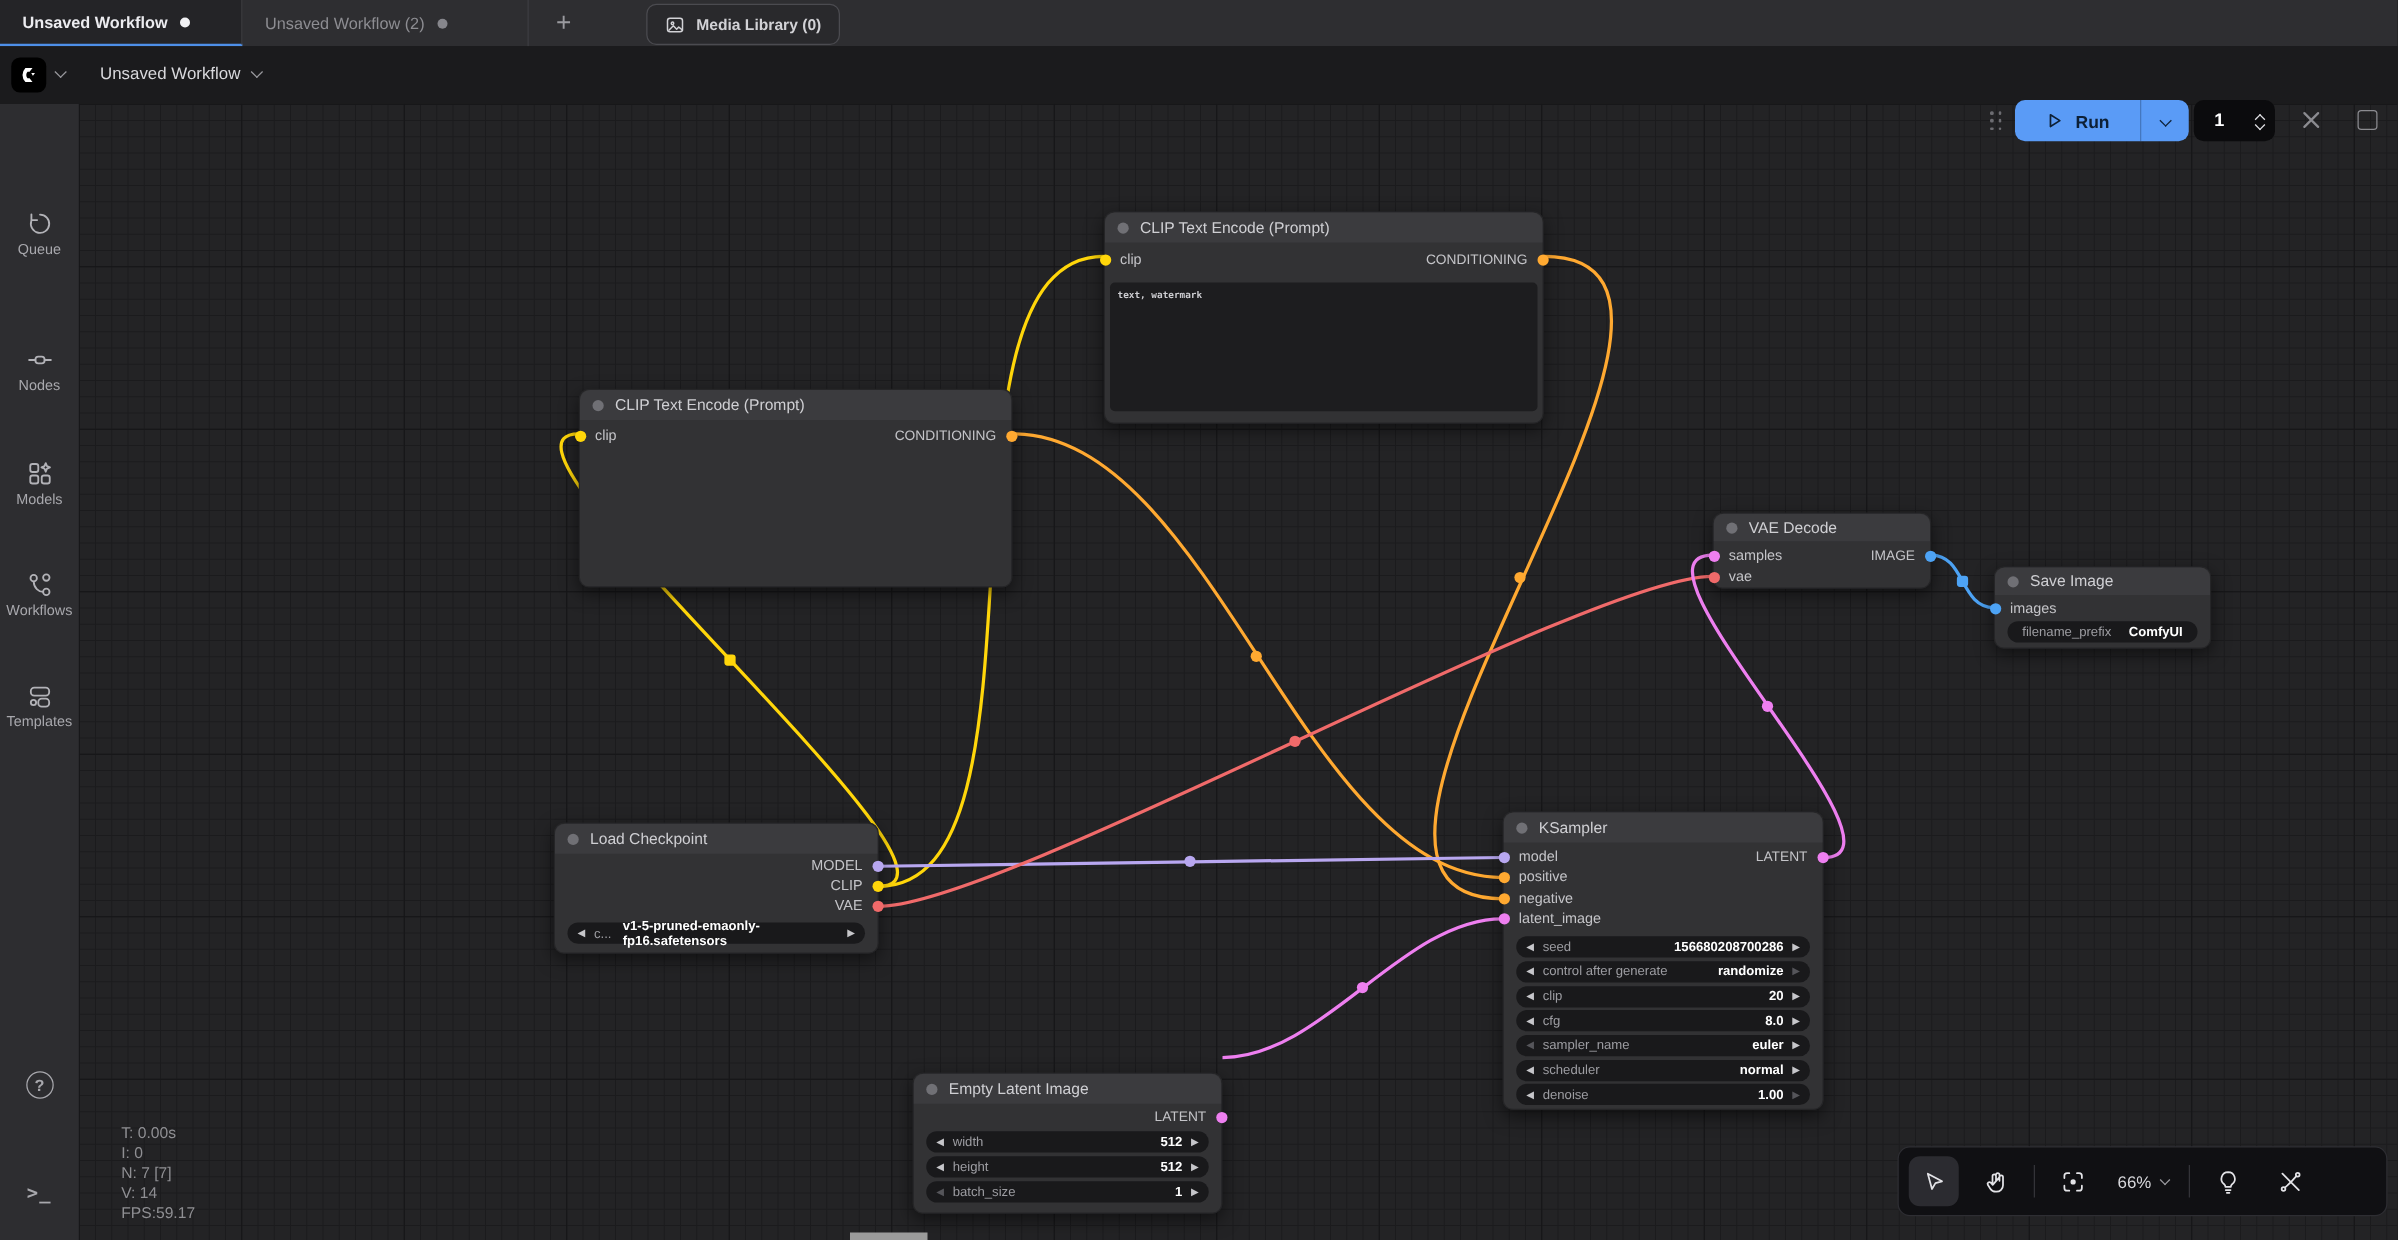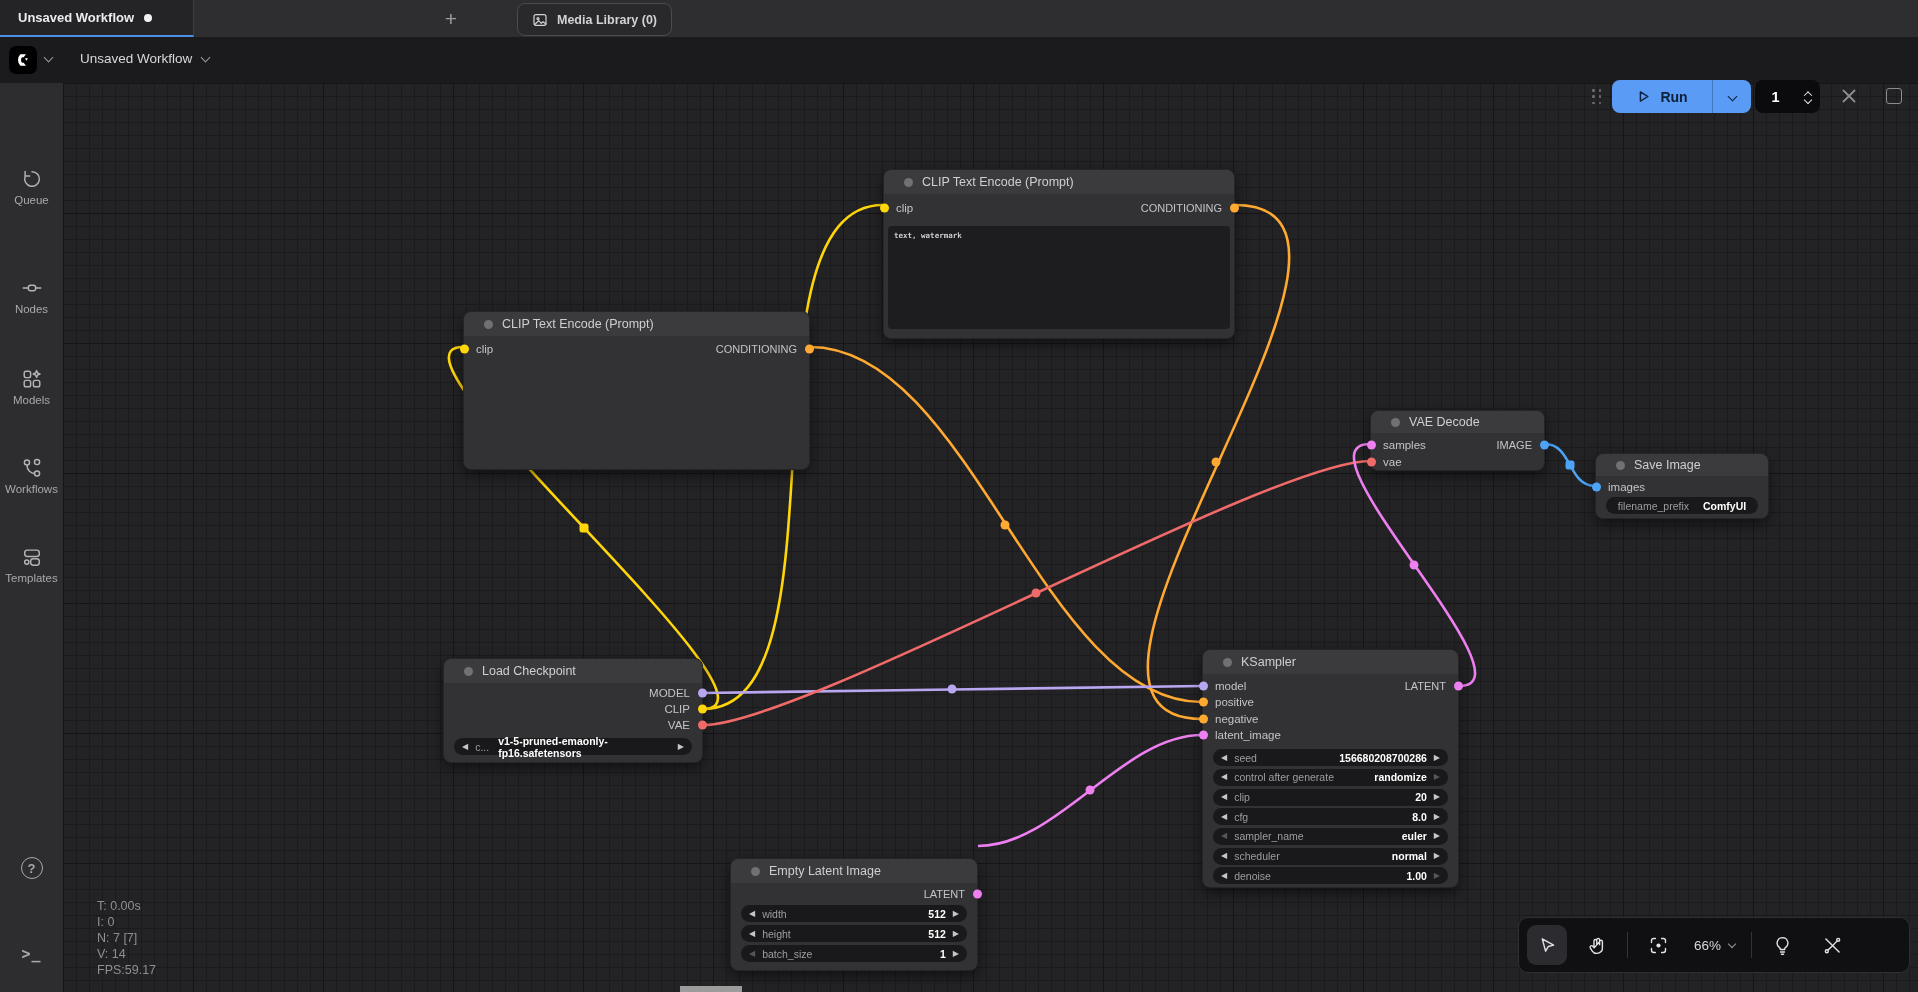--- a/index.html
+++ b/index.html
@@ -81,21 +81,21 @@
                 font-family:"DejaVu Sans Mono",monospace; }
 
   
   #stats { left:97px; top:898px; z-index:4; color:#8f8f93; font-size:12.5px; line-height:16px; }
 
   
   .node { position:absolute; background:#323234; border-radius:8px;
           box-shadow:0 5px 14px rgba(0,0,0,.5); display:flex; flex-direction:column;
           color:#c9c9cd; border:1px solid #252527; }
   .node-header { height:24px; flex:0 0 24px; display:flex; align-items:center; gap:9px;
-                 padding:0 20px; background:#3b3b3e; border-radius:8px 8px 0 0; }
+                 padding:0 10px; background:#3b3b3e; border-radius:8px 8px 0 0; }
   .collapse-dot { width:9px; height:9px; border-radius:50%; background:#707075; flex:0 0 auto; }
   .node-title { font-size:12.5px; color:#cfcfd3; white-space:nowrap; }
   .port-row { position:relative; display:flex; align-items:center;
               justify-content:space-between; padding:0 12px; }
   .plabel { font-size:11.5px; color:#c4c4c8; }
   .plabel.out { margin-left:auto; }
   .port-dot { position:absolute; width:9px; height:9px; border-radius:50%;
               top:50%; transform:translateY(-50%); }
   .port-dot.in { left:-4.5px; } .port-dot.out { right:-4.5px; }
   .c-clip{background:#ffd60a} .c-cond{background:#ffa931} .c-model{background:#b8a7f0}
@@ -354,20 +354,24 @@
     </div>
   </div>
 
 </div>
 
 <div id="tabstrip" class="abs">
   <div class="wtab active" style="left:0;width:194px;">
     <span>Unsaved Workflow</span>
     <span class="tab-dot"></span>
   </div>
+  <div class="wtab" style="left:194px;width:229px;">
+    <span>Unsaved Workflow (2)</span>
+    <span class="tab-dot"></span>
+  </div>
   <div id="new-tab-btn">+</div>
   <div id="media-btn">
     <svg width="16" height="16" viewBox="0 0 24 24" fill="none" stroke="#d2d2d6" stroke-width="1.8" stroke-linecap="round" stroke-linejoin="round">
       <rect x="3" y="4" width="18" height="16" rx="3"></rect>
       <circle cx="9" cy="10" r="1.5"></circle>
       <path d="M5 18l5-5 4 4 2.5-2.5L21 18"></path>
     </svg>
     <span>Media Library (0)</span>
   </div>
 </div>

